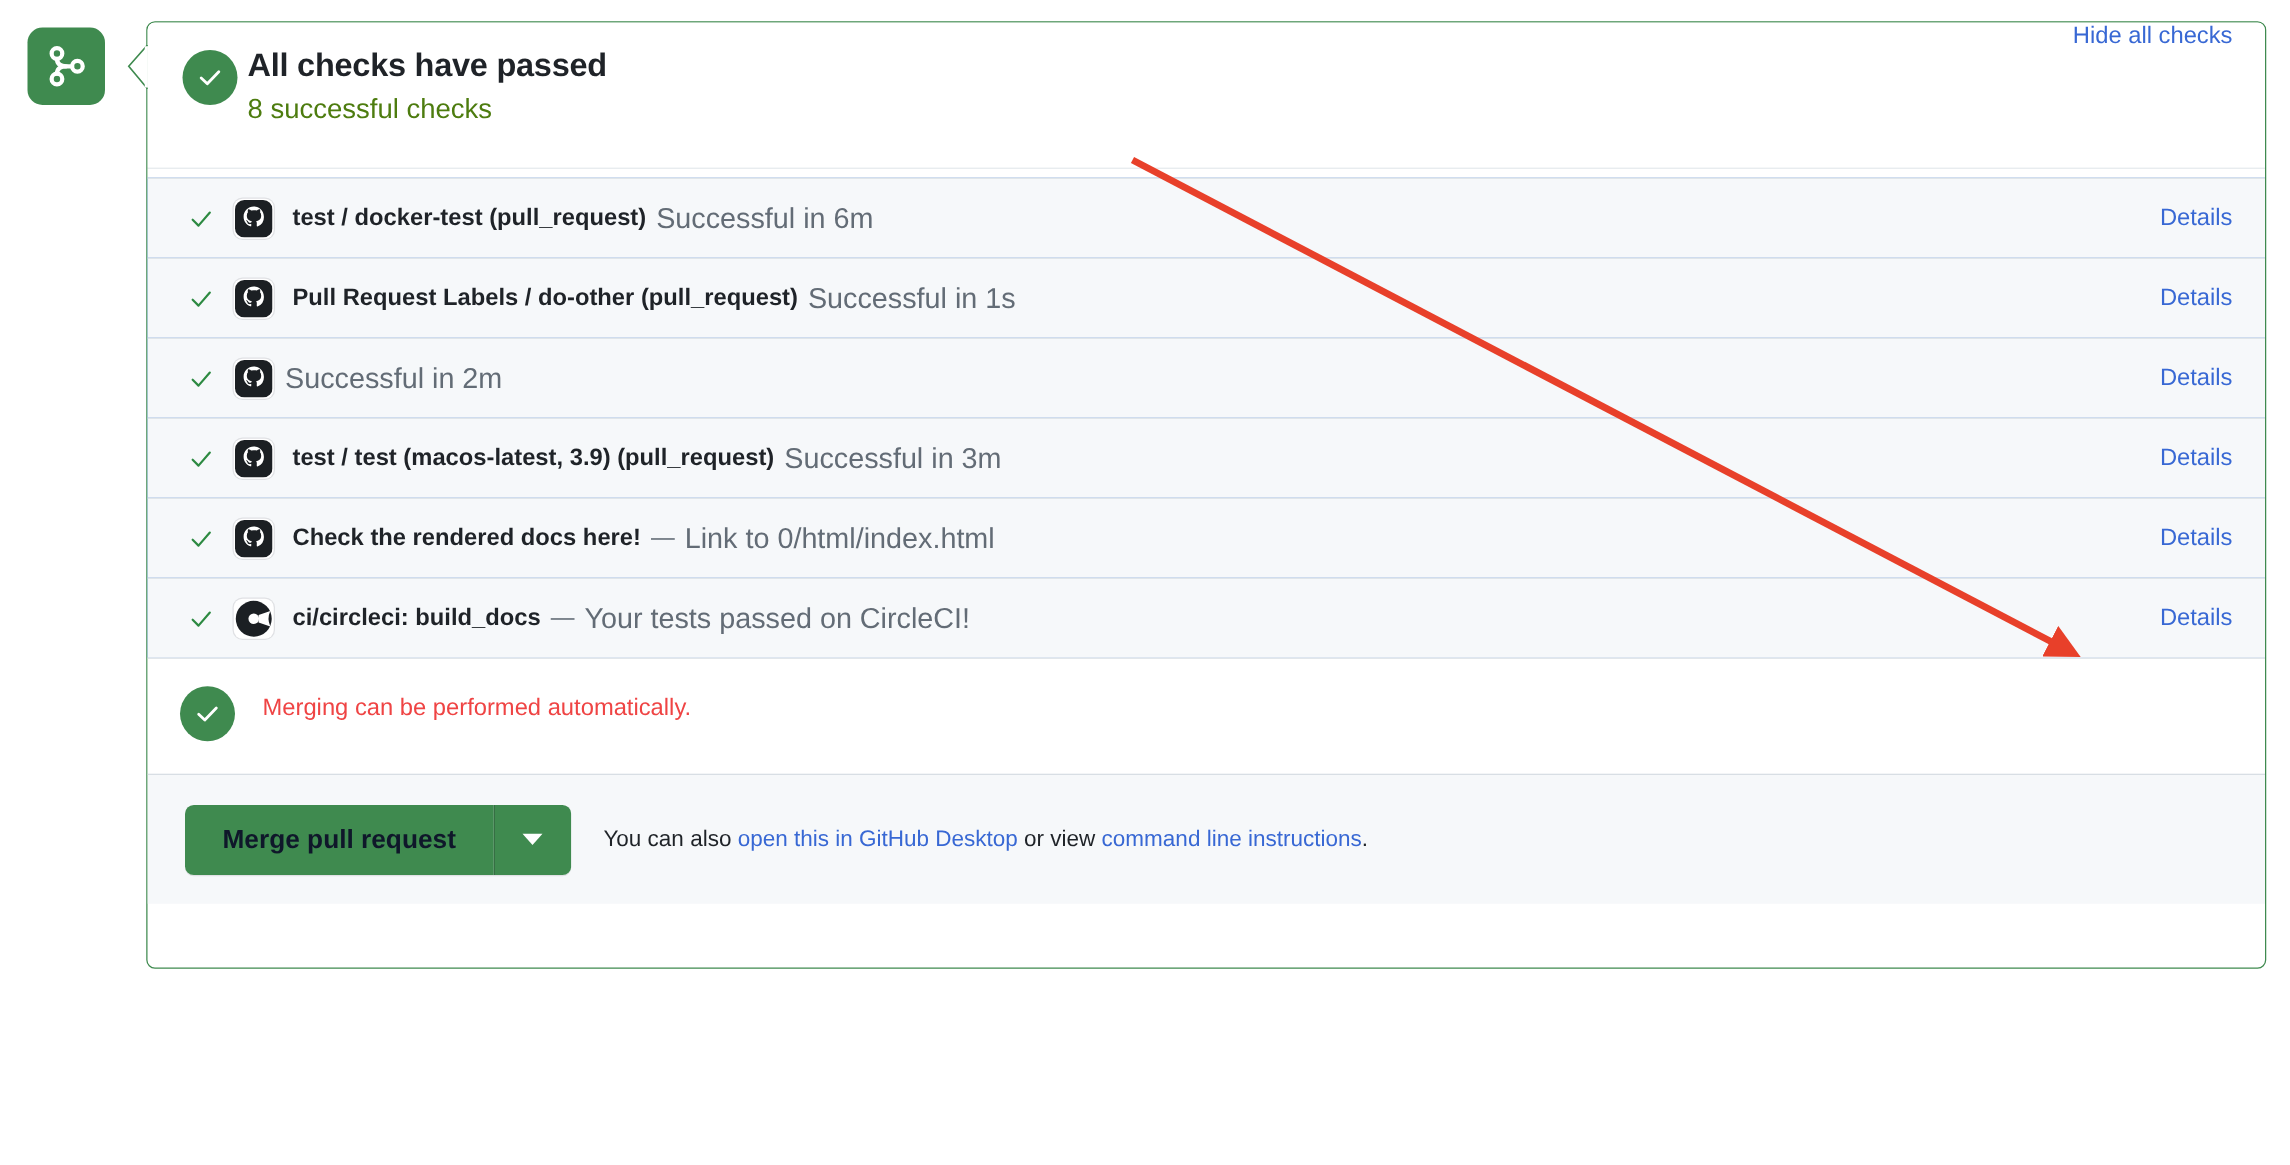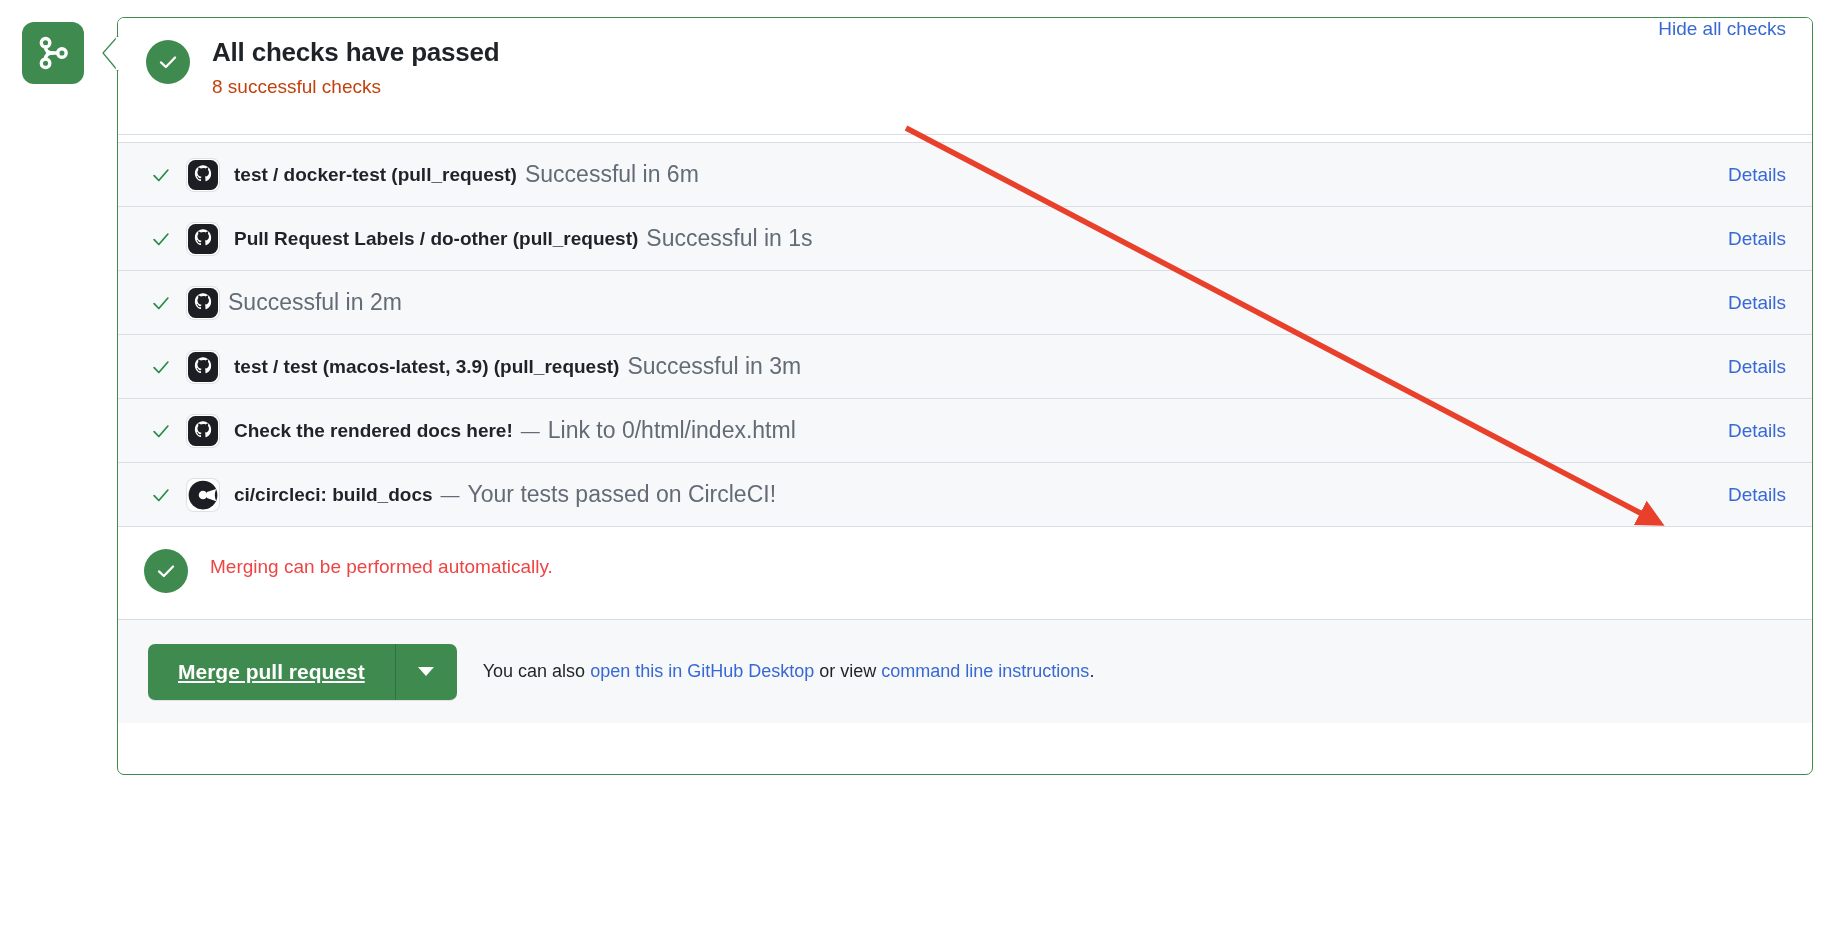--- a/index.html
+++ b/index.html
@@ -78,34 +78,34 @@
   .circle-check {
     width: 44px;
     height: 44px;
     border-radius: 50%;
     background: #3f8a4f;
     display: flex;
     align-items: center;
     justify-content: center;
   }
   .head-text {
-    margin-left: 22px;
+    margin-left: 8px;
     margin-top: 16px;
     flex: 1 1 auto;
   }
   .head-title {
     font-size: 26px;
     font-weight: bold;
     color: #1f2328;
     line-height: 36px;
     letter-spacing: -0.2px;
   }
   .head-sub {
-    font-size: 19px;
-    color: #c2410c;
+    font-size: 22px;
+    color: #4d7c0f;
     line-height: 30px;
     margin-top: 2px;
   }
   .head-action {
     flex: 0 0 auto;
   }
   .link {
     color: #3868d4;
     font-size: 19px;
     text-decoration: none;
@@ -229,30 +229,29 @@
   .merge-btn-group {
     display: flex;
     align-items: stretch;
     height: 56px;
     border-radius: 7px;
     overflow: hidden;
     box-shadow: 0 1px 0 rgba(27,31,36,0.1);
   }
   .merge-btn {
     background: #3f8a4f;
-    color: #ffffff;
+    color: #0f172a;
     font-size: 21px;
     font-weight: bold;
     border: none;
     padding: 0 30px;
     cursor: pointer;
     font-family: "Liberation Sans", sans-serif;
     display: flex;
     align-items: center;
-    text-decoration: underline;
   }
   .merge-caret {
     background: #3f8a4f;
     border: none;
     border-left: 1px solid rgba(27,31,36,0.25);
     width: 62px;
     cursor: pointer;
     display: flex;
     align-items: center;
     justify-content: center;

